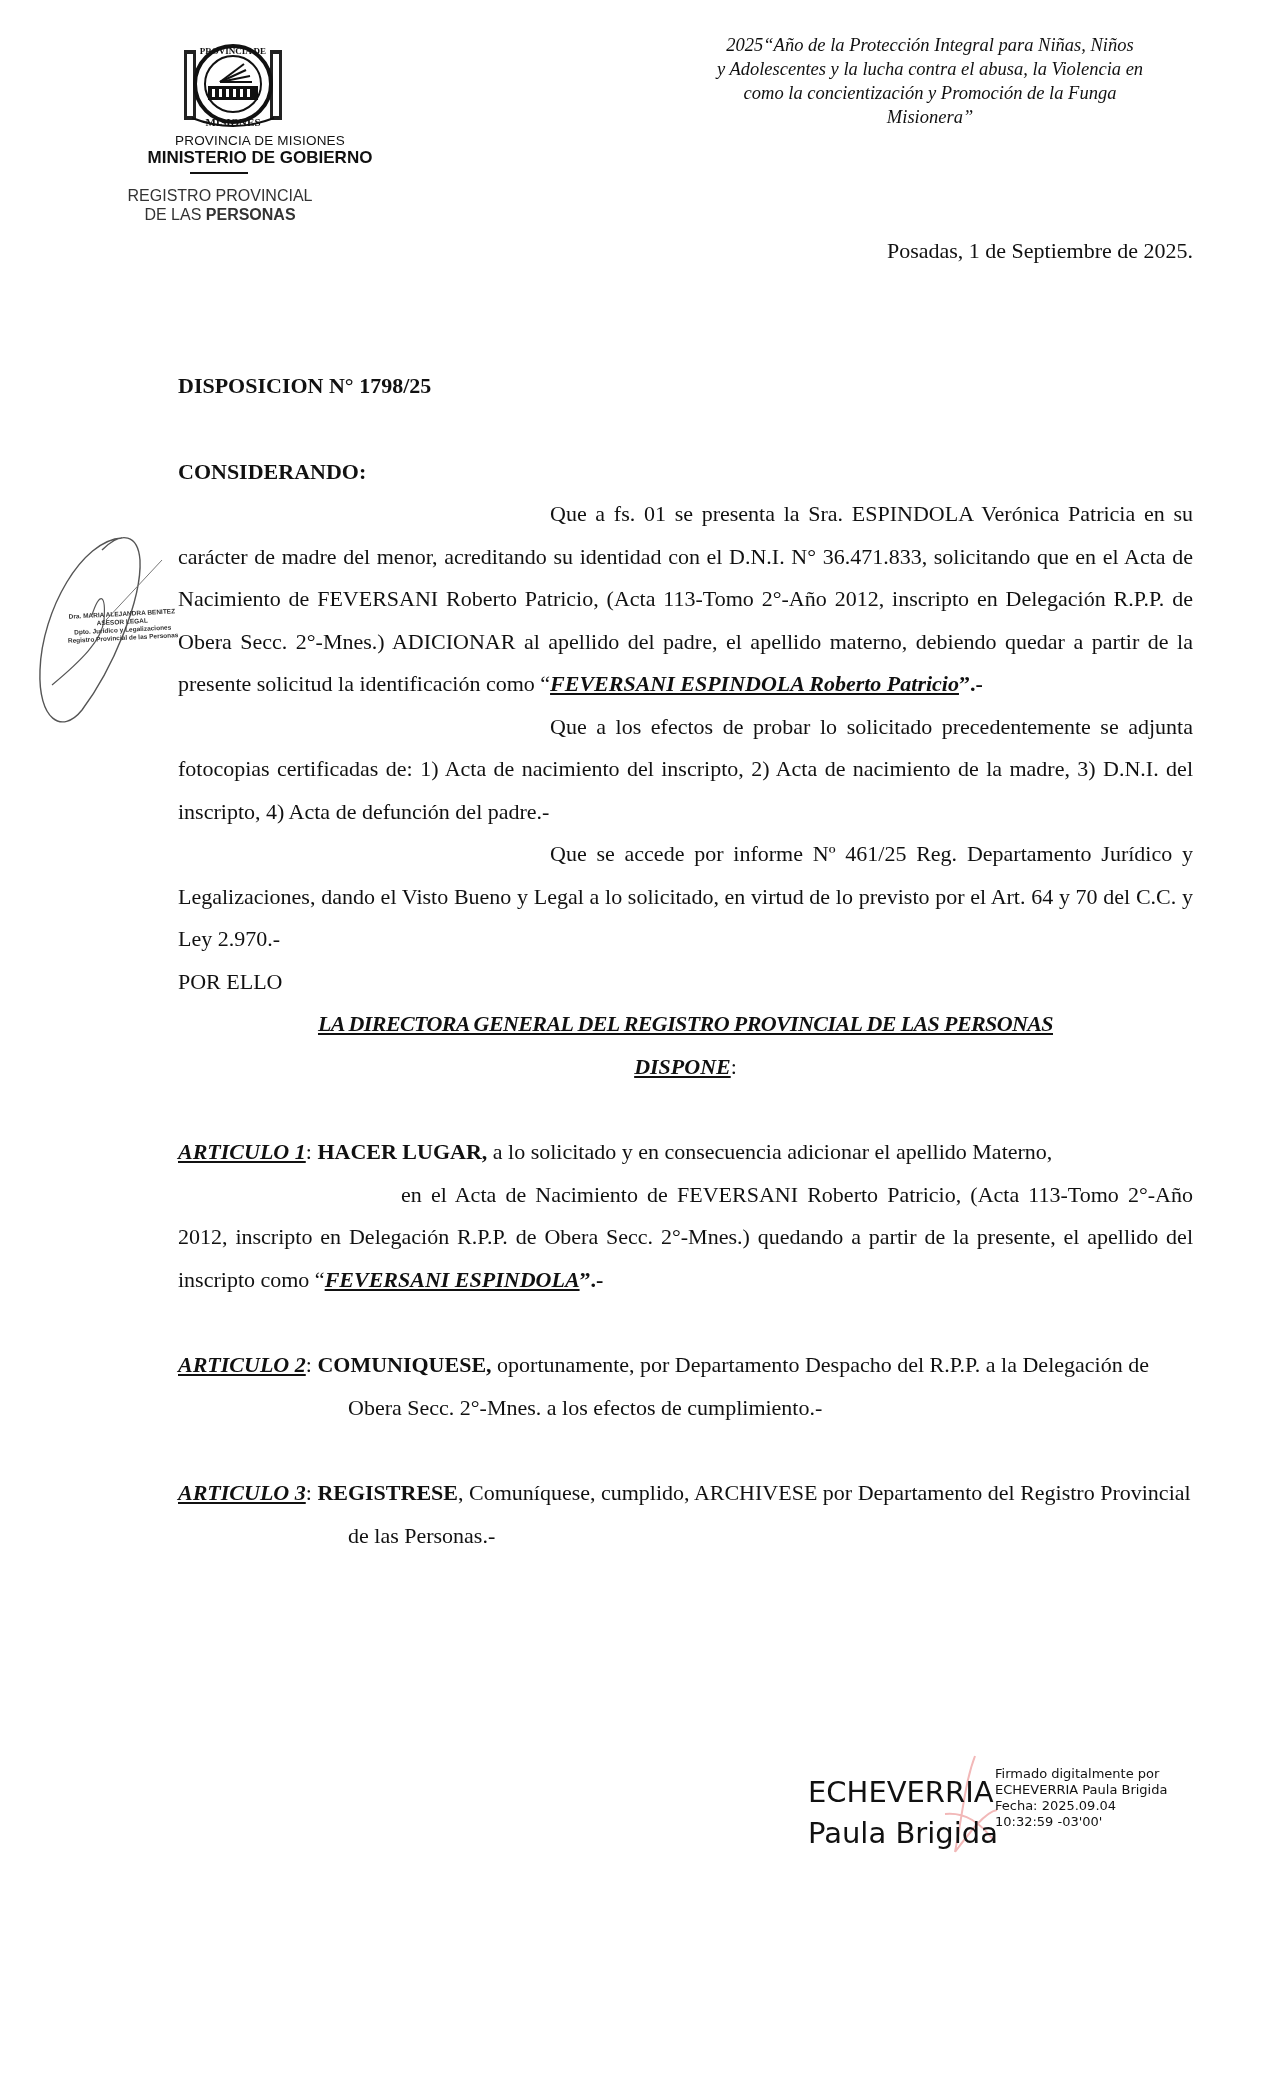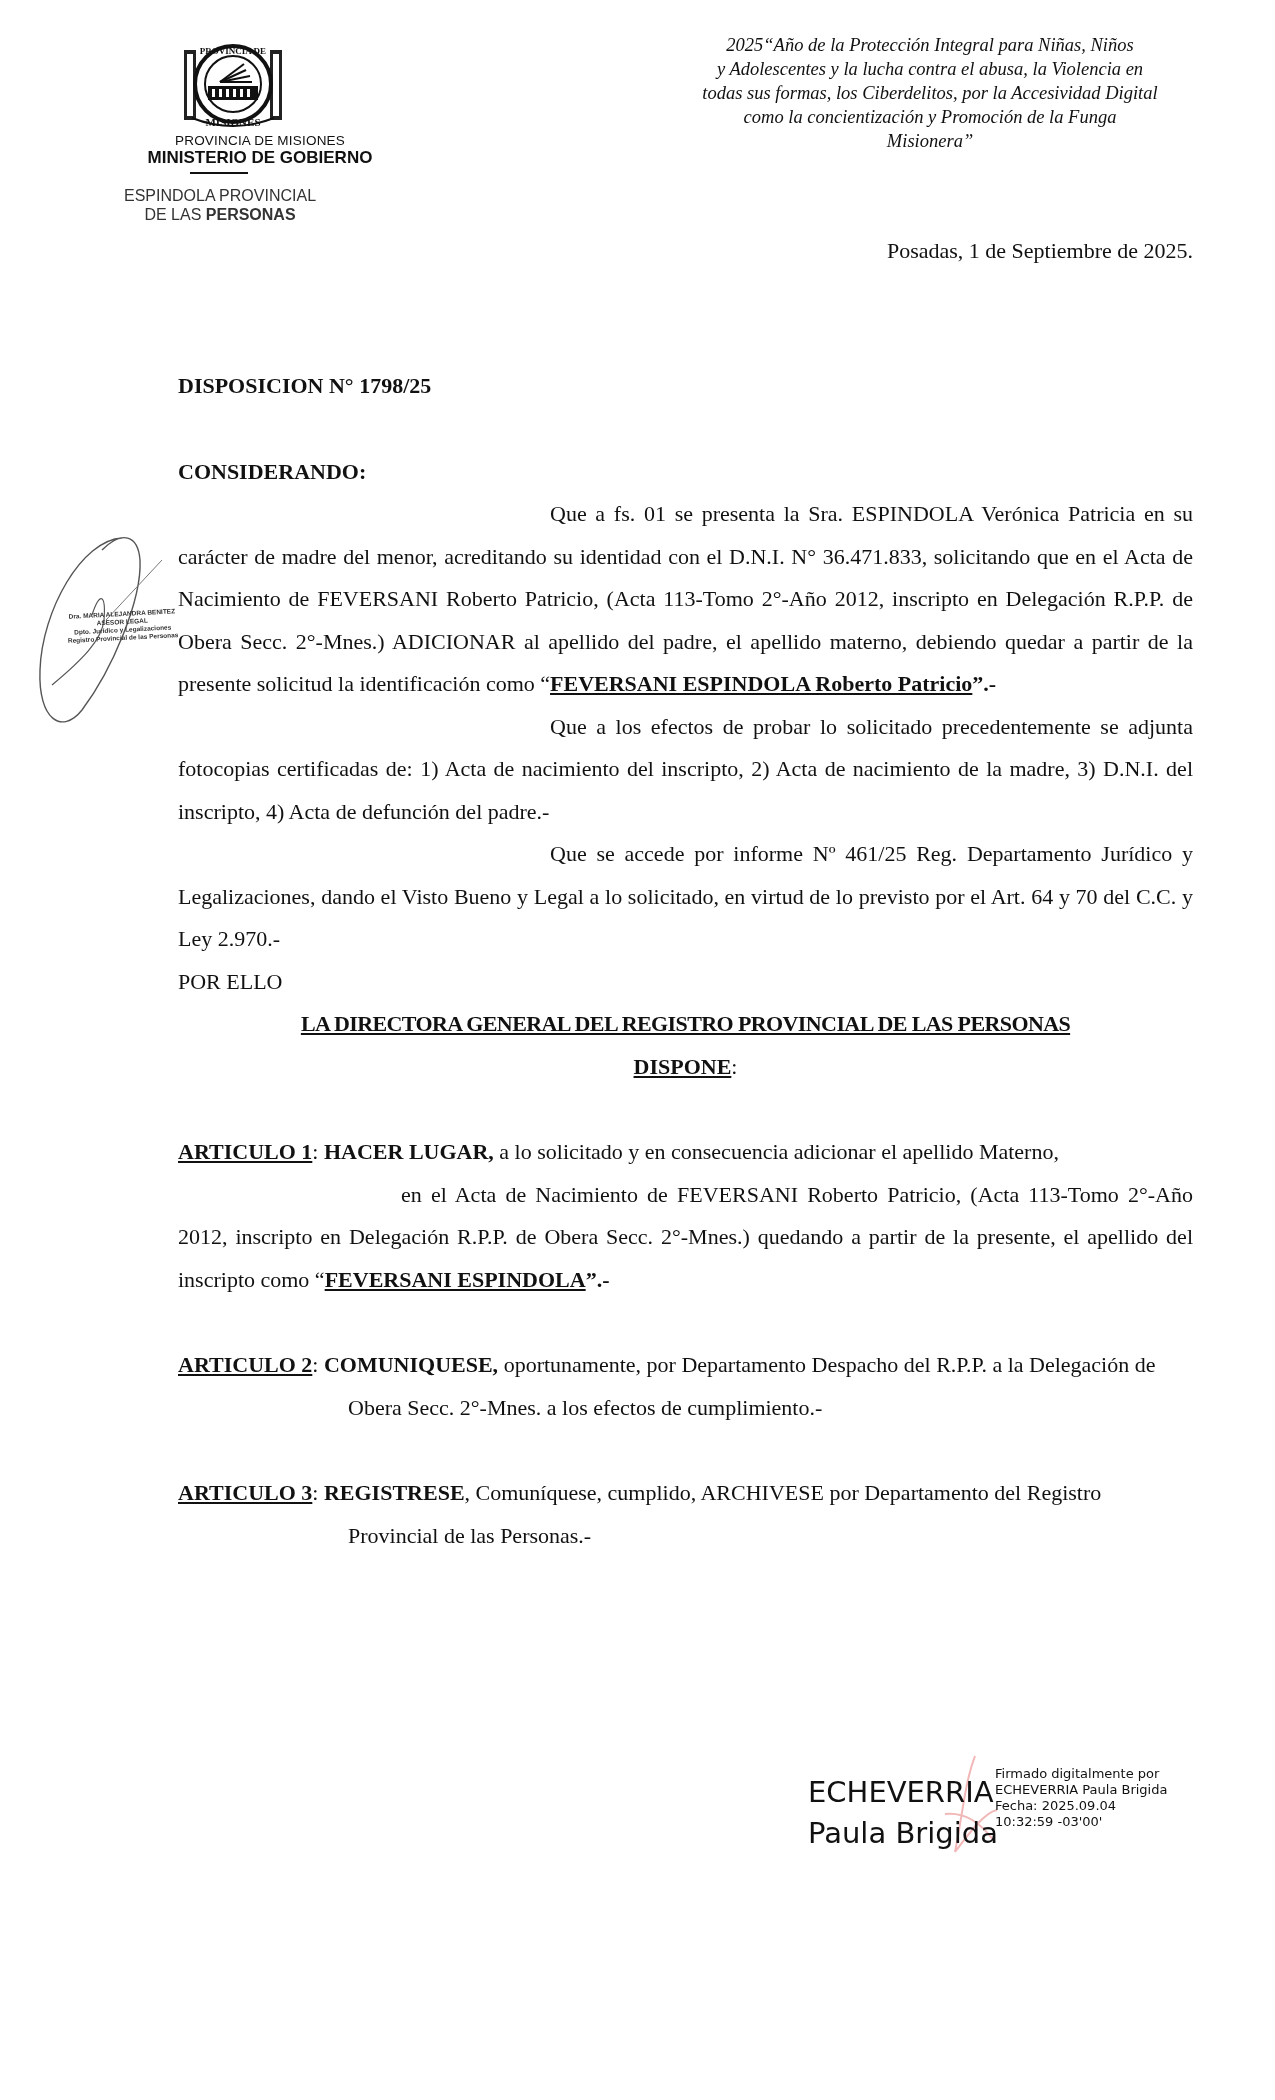--- a/index.html
+++ b/index.html
@@ -72,21 +72,21 @@
       color: #111;
     }
     .title {
       font-weight: bold;
       margin-bottom: 43px;
       text-align: left;
     }
     .p { margin: 0; }
     .indent1 { text-indent: 372px; }
     .b { font-weight: bold; }
-    .u { text-decoration: underline; }
+    .u { text-decoration: underline; font-style: italic; }
     .center { text-align: center; }
     .condensed { letter-spacing: -0.6px; }
     .gap { height: 43px; }
     .hang {
       padding-left: 170px;
       text-indent: -170px;
     }
     .art1-cont { text-indent: 223px; }
 
     
@@ -156,28 +156,27 @@
     <text x="55" y="14" text-anchor="middle" font-family="Liberation Serif, serif" font-size="9" font-weight="bold" fill="#111">PROVINCIA DE</text>
     <path d="M14 78 Q55 94 96 78" fill="none" stroke="#111" stroke-width="2"></path>
     <text x="55" y="86" text-anchor="middle" font-family="Liberation Serif, serif" font-size="11" font-weight="bold" fill="#111">MISIONES</text>
   </svg>
 </div>
 
 <div class="abs org-province">PROVINCIA DE MISIONES</div>
 <div class="abs org-ministry">MINISTERIO DE GOBIERNO</div>
 <div class="abs org-rule"></div>
 <div class="abs org-registry">
-  <div>ESPINDOLA PROVINCIAL</div>
+  <div>REGISTRO PROVINCIAL</div>
   <div><span>DE LAS </span><span class="strong">PERSONAS</span></div>
 </div>
 
 <div class="abs motto">
   <div>2025“Año de la Protección Integral para Niñas, Niños</div>
   <div>y Adolescentes y la lucha contra el abusa, la Violencia   en</div>
-  <div>todas sus formas, los Ciberdelitos, por la Accesividad Digital</div>
   <div>como la concientización y Promoción de la Funga</div>
   <div>Misionera”</div>
 </div>
 
 <div class="abs place-date">Posadas, 1 de Septiembre de 2025.</div>
 
 <div class="abs advisor">
   <svg width="180" height="215" viewBox="0 0 180 215">
     <path d="M100 18 C 60 20, 20 90, 18 150 C 16 200, 40 215, 60 190 C 90 150, 120 80, 118 40 C 116 15, 100 10, 80 30" fill="none" stroke="#555" stroke-width="1.4"></path>
     <path d="M70 95 C 78 70, 84 75, 82 100 C 80 120, 60 140, 30 165" fill="none" stroke="#555" stroke-width="1.2"></path>

